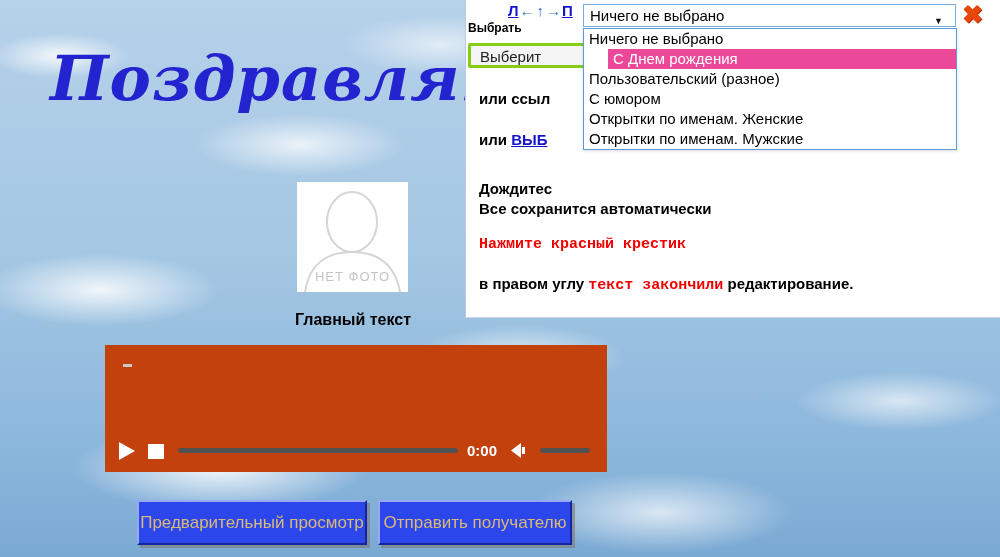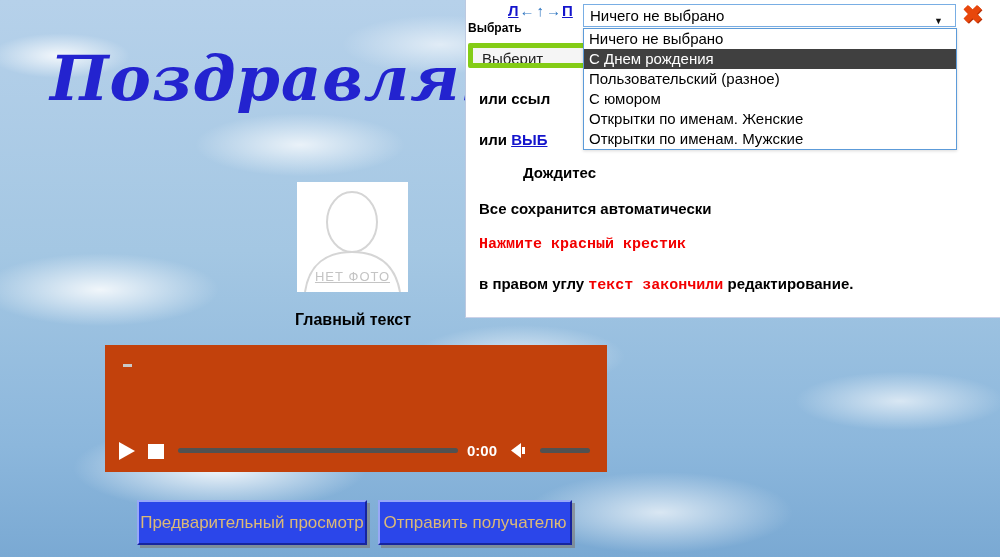--- a/index.html
+++ b/index.html
@@ -38,53 +38,53 @@
     position:absolute; left:465px; top:0; width:535px; height:318px; z-index:5;
     background:#ffffff;
     border-left:1px solid #bcc9e0; border-bottom:1px solid #ccd2e8;
   }
   .nav-row { position:absolute; left:2px; top:2px; font-size:15px; font-weight:bold;margin-left:40px; }
   .nav-row a { color:#1414cc; text-decoration:underline; cursor:pointer; }
   .nav-arrow { color:#2e75c0; font-weight:bold; margin:0 1px; }
   .choose-label { position:absolute; left:2px; top:21px; font-size:12px; font-weight:bold; color:#000; }
   .file-btn {
     position:absolute; left:2px; top:43px; width:130px; height:25px;
-    background:#f5f5f5; border:5px solid #84cc16; border-radius:2px;
+    background:#f5f5f5; border:3px solid #84cc16; border-radius:2px;
     font-size:15px; color:#222; padding:2px 0 0 9px; overflow:hidden; white-space:nowrap;
   }
   .pline { position:absolute; left:13px; font-size:15px; font-weight:bold; color:#000; white-space:nowrap; }
   .pline a { color:#1414cc; text-decoration:underline; cursor:pointer; }
   .red-text { color:#f20000;font-family:Liberation Mono, monospace; }
 
   
   .select-box {
     position:absolute; left:117px; top:4px; width:373px; height:23px; z-index:8;
     background:#fff; border:1px solid #79aee4;
     font-size:15px; color:#000; line-height:21px; padding-left:6px;
     cursor:pointer;
   }
   .select-caret { position:absolute; right:12px; top:6px; font-size:9px; color:#111; }
   .listbox {
     position:absolute; left:117px; top:28px; width:374px; z-index:8;
     background:#fff; border:1px solid #5c9bd9;
     box-shadow:0 1px 3px rgba(0,0,0,.15);
   }
   .opt { height:20px; line-height:20px; font-size:15px; color:#000; padding-left:5px; white-space:nowrap; cursor:pointer; }
-  .opt.hl { background:#404040; color:#fff; }
+  .opt.hl { background:#ec4899; color:#fff;margin-left:24px; }
   .close-x {
     position:absolute; left:496px; top:0px; z-index:9;
     font-size:25px; font-weight:bold; color:#e8470c; cursor:pointer;
     text-shadow:1px 1px 0 #b92f05; line-height:28px;
   }
 
   
   .photo-box { position:absolute; left:297px; top:182px; width:111px; height:110px; background:#fff; z-index:1; }
   .no-photo-label {
     position:absolute; left:0; right:0; bottom:8px; text-align:center;
-    font-size:13px; color:#c4c4c4; letter-spacing:1px;text-decoration:underline;
+    font-size:13px; color:#c4c4c4; letter-spacing:1px;
   }
   .photo-caption {
     position:absolute; left:272px; top:311px; width:162px; z-index:1;
     text-align:center; font-size:16px; font-weight:bold; color:#000;
   }
 
   
   .player { position:absolute; left:105px; top:345px; width:502px; height:127px; background:#c2410c; z-index:1; }
   .player-dash { position:absolute; left:18px; top:19px; width:9px; height:3px; background:#c9c9c9; }
   .play-icon {
@@ -156,21 +156,21 @@
     <div class="file-btn">Выберит</div>
 
     <div class="pline" style="top:90px;">
       <span>или ссыл</span>
     </div>
 
     <div class="pline" style="top:131px;">
       <span>или </span><a>ВЫБ</a>
     </div>
 
-    <div class="pline" style="top:164px;margin-left:44px;">
+    <div class="pline" style="top:180px;">
       <span>Дождитес</span>
     </div>
 
     <div class="pline" style="top:200px;">Все сохранится автоматически</div>
 
     <div class="pline red-text" style="top:236px;">Нажмите красный крестик</div>
 
     <div class="pline" style="top:275px;">
       <span>в правом углу </span><span class="red-text">текст закончили</span><span> редактирование.</span>
     </div>

